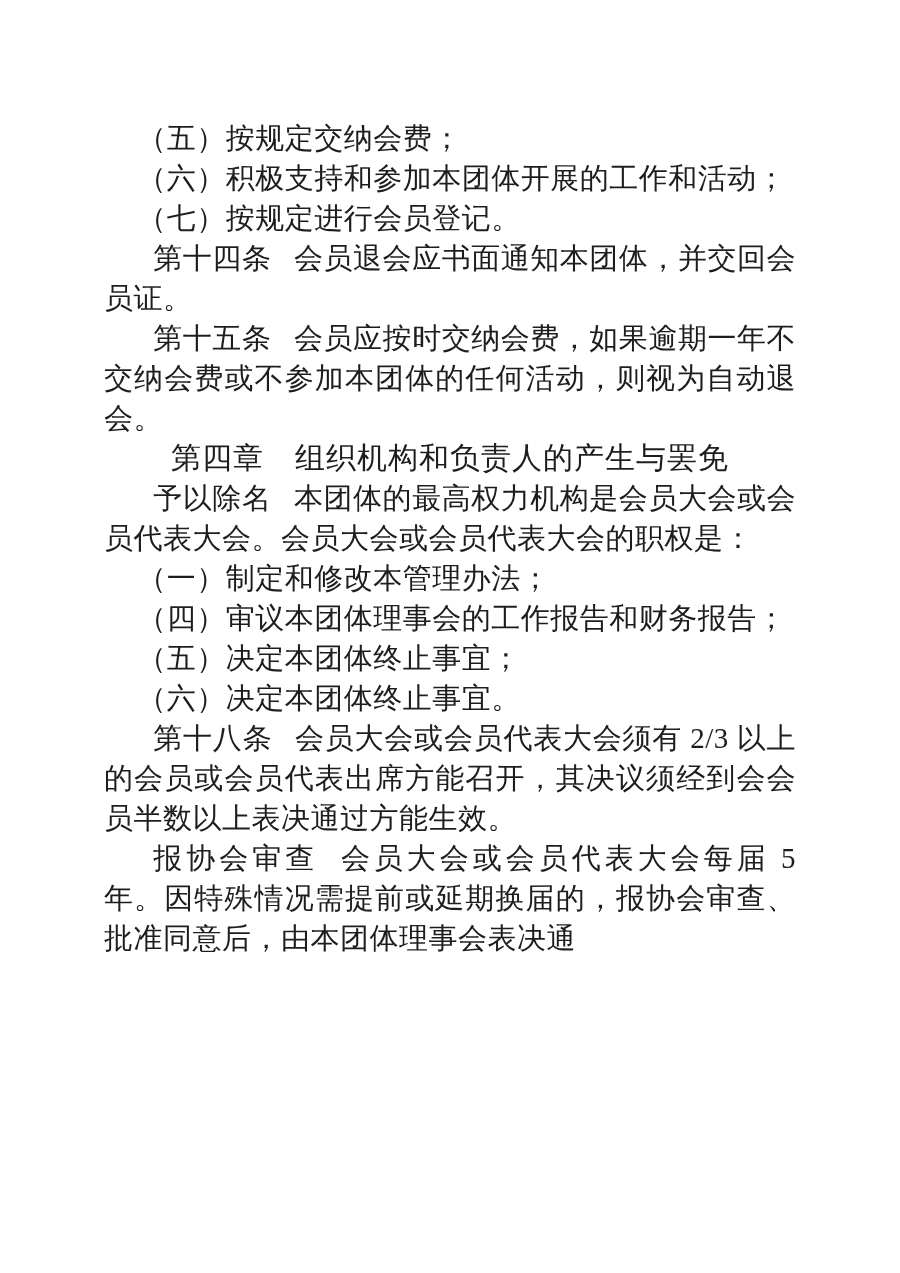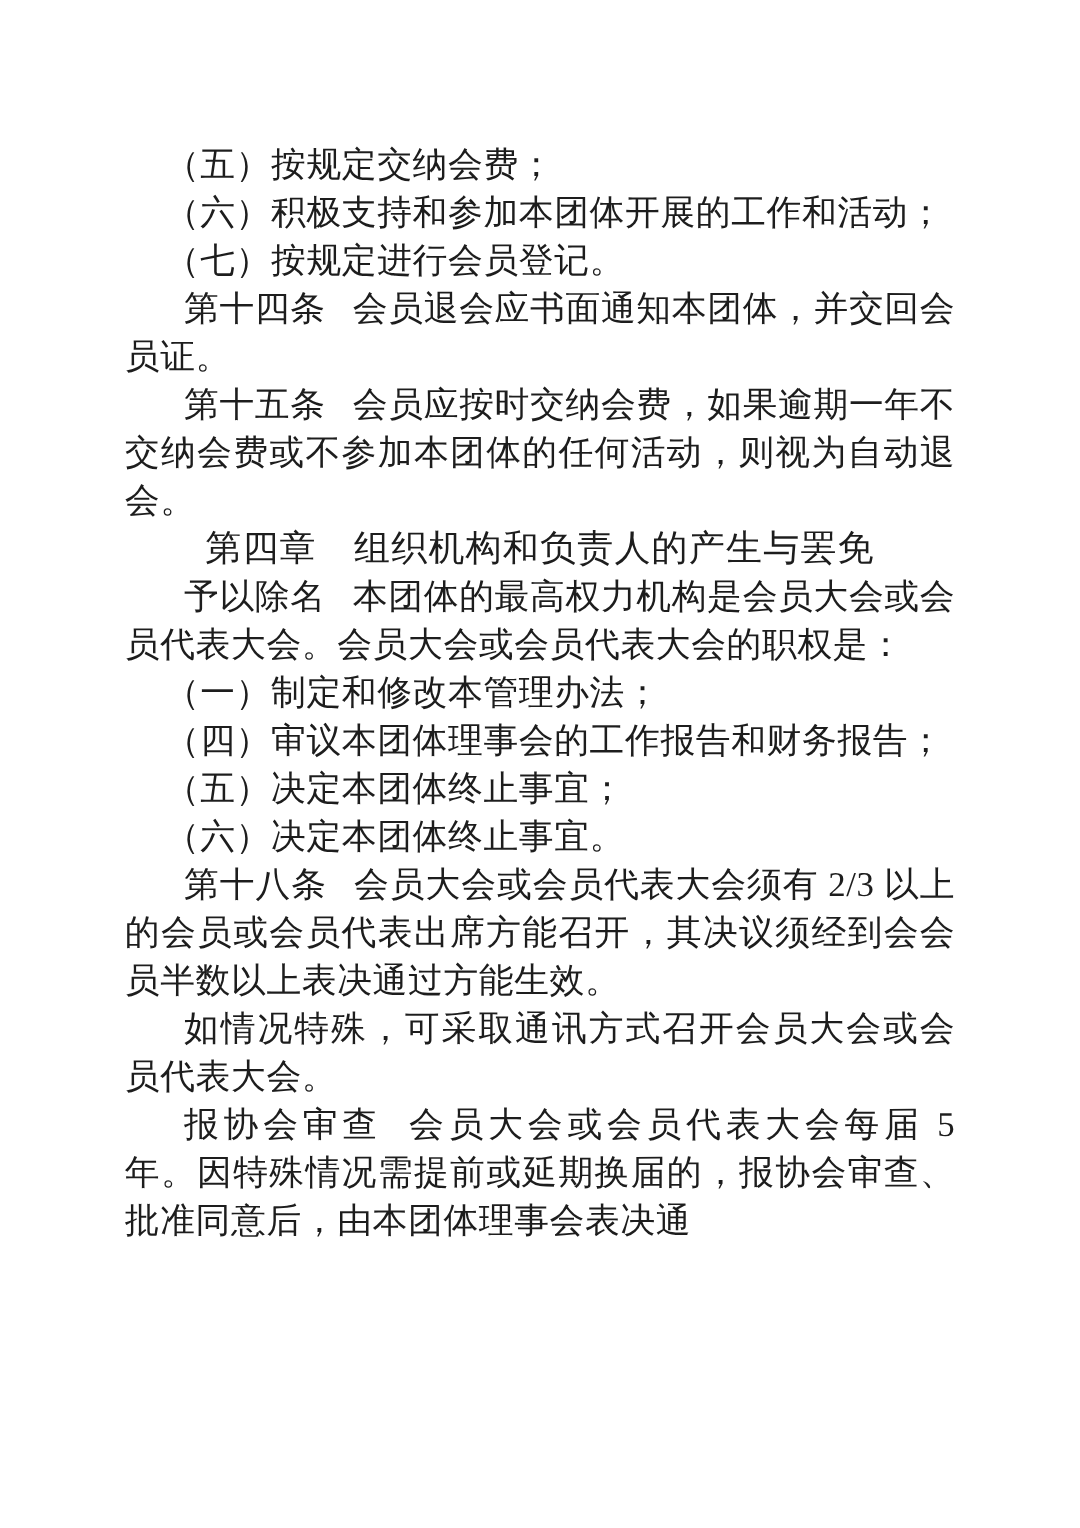--- a/index.html
+++ b/index.html
@@ -82,21 +82,20 @@
     <p class="item">（四）审议本团体理事会的工作报告和财务报告；</p>
 
     <p class="item">（五）决定本团体终止事宜；</p>
 
     <p class="item">（六）决定本团体终止事宜。</p>
 
     <p class="art">
       <span class="art-num">第十八条</span><span>会员大会或会员代表大会须有 2/3 以上的会员或会员代表出席方能召开，其决议须经到会会员半数以上表决通过方能生效。</span>
     </p>
 
-    <p class="plain">如情况特殊，可采取通讯方式召开会员大会或会员代表大会。</p>
 
     <p class="art">
       <span class="art-num">报协会审查</span><span>会员大会或会员代表大会每届 5 年。因特殊情况需提前或延期换届的，报协会审查、批准同意后，由本团体理事会表决通</span>
     </p>
 
   </div>
 
 </div>
 
 </body></html>

